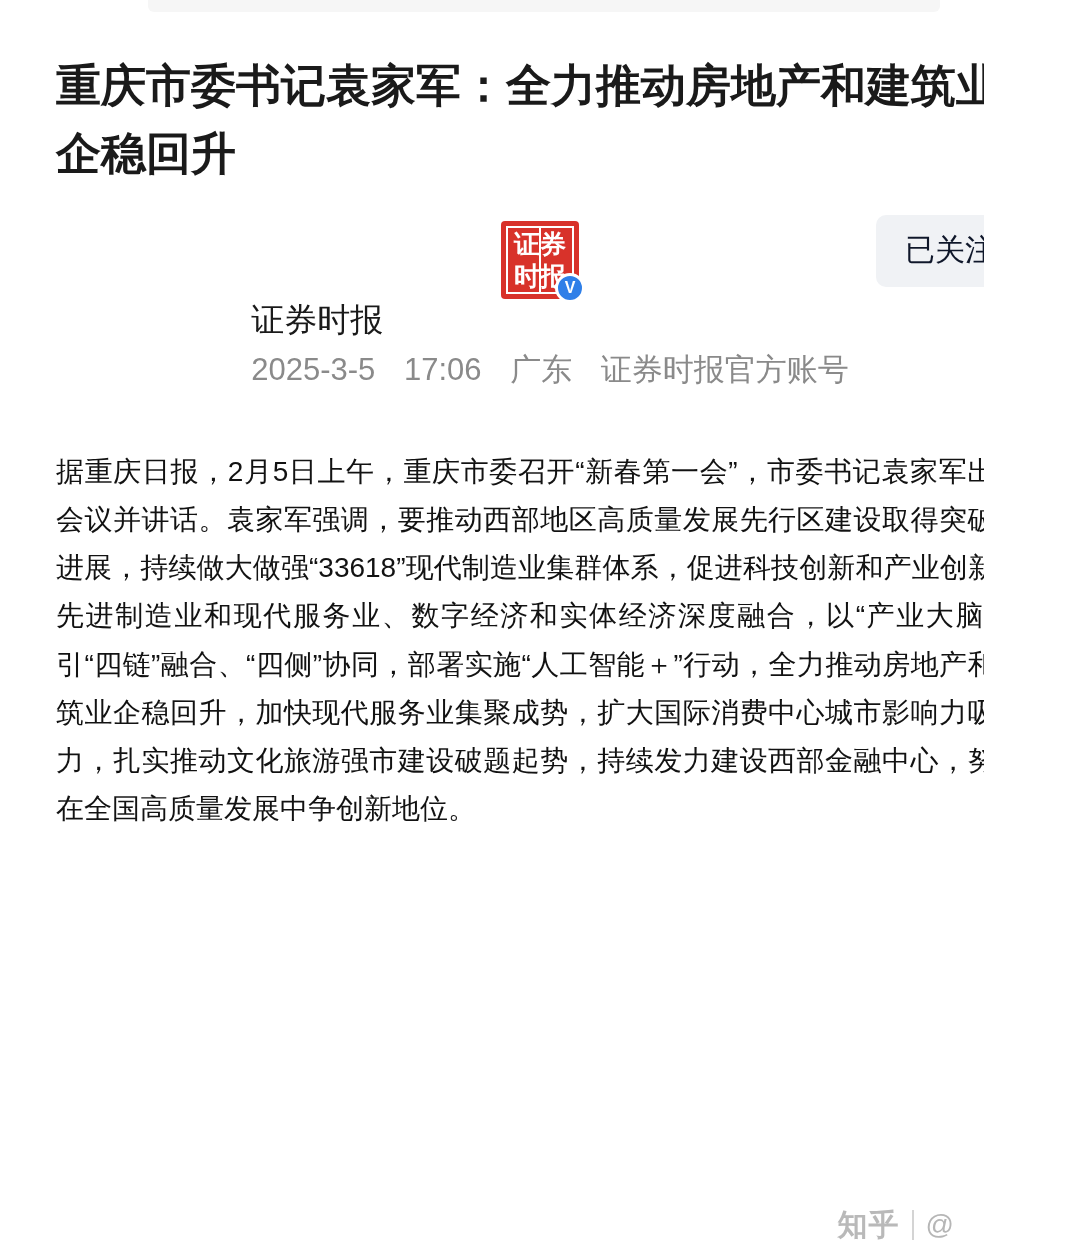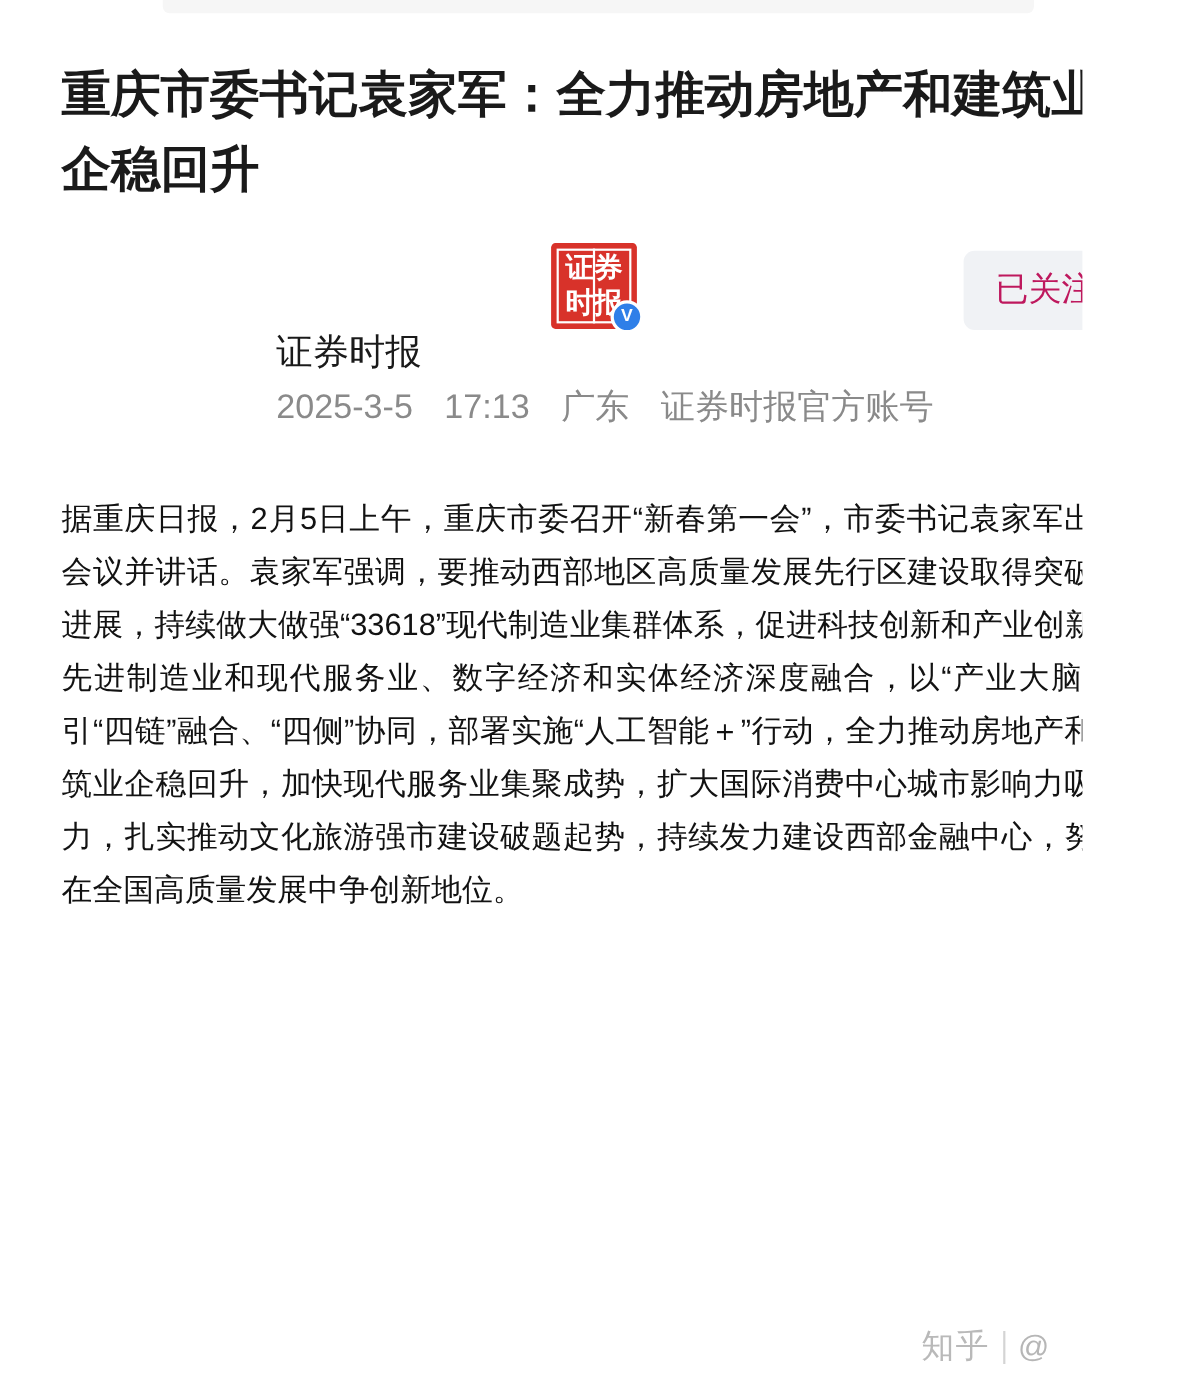--- a/index.html
+++ b/index.html
@@ -138,27 +138,27 @@
     font-size: 31px;
     color: #8a8a8a;
     line-height: 1.3;
     white-space: nowrap;
   }
   .meta-line span { margin-right: 20px; }
   .meta-line span:last-child { margin-right: 2px; }
   .follow-btn {
     position: absolute;
     right: 56px;
-    top: 39px;
+    top: 26px;
     min-width: 148px;
     height: 72px;
     background: #f0f2f5;
     border: none;
     border-radius: 10px;
-    color: #be185d;
+    color: #0f172a;
     font-size: 30px;
     font-family: "Liberation Sans", "DejaVu Sans", sans-serif;
     display: flex;
     align-items: center;
     justify-content: center;
     padding: 0 22px;
     box-sizing: border-box;
   }
   .body-text {
     padding: 58px 56px 0 56px;
@@ -173,21 +173,21 @@
     right: 26px;
     bottom: 16px;
     display: flex;
     align-items: center;
     color: #b6b6b6;
     font-size: 29px;
     line-height: 1;
     white-space: nowrap;
   }
   .watermark .zh-logo {
-    font-weight: normal;
+    font-weight: bold;
     color: #b9b9b9;
     font-size: 30px;
     margin-right: 12px;
     letter-spacing: 1px;
   }
   .watermark .sep {
     width: 2px;
     height: 30px;
     background: #d4d4d4;
     margin-right: 12px;
@@ -218,21 +218,21 @@
           <div class="seal-div-v"></div>
           <div class="seal-text">证券时报</div>
         </div>
         <div class="verify-badge">V</div>
       </div>
 
       <div class="byline-texts">
         <div class="source-name">证券时报</div>
         <div class="meta-line">
           <span>2025-3-5</span>
-          <span>17:13</span>
+          <span>17:06</span>
           <span>广东</span>
           <span>证券时报官方账号</span>
         </div>
       </div>
 
       <button class="follow-btn">已关注</button>
     </div>
 
     <div class="body-text">据重庆日报，2月5日上午，重庆市委召开“新春第一会”，市委书记袁家军出席会议并讲话。袁家军强调，要推动西部地区高质量发展先行区建设取得突破性进展，持续做大做强“33618”现代制造业集群体系，促进科技创新和产业创新、先进制造业和现代服务业、数字经济和实体经济深度融合，以“产业大脑”牵引“四链”融合、“四侧”协同，部署实施“人工智能＋”行动，全力推动房地产和建筑业企稳回升，加快现代服务业集聚成势，扩大国际消费中心城市影响力吸引力，扎实推动文化旅游强市建设破题起势，持续发力建设西部金融中心，努力在全国高质量发展中争创新地位。</div>
   </div>

